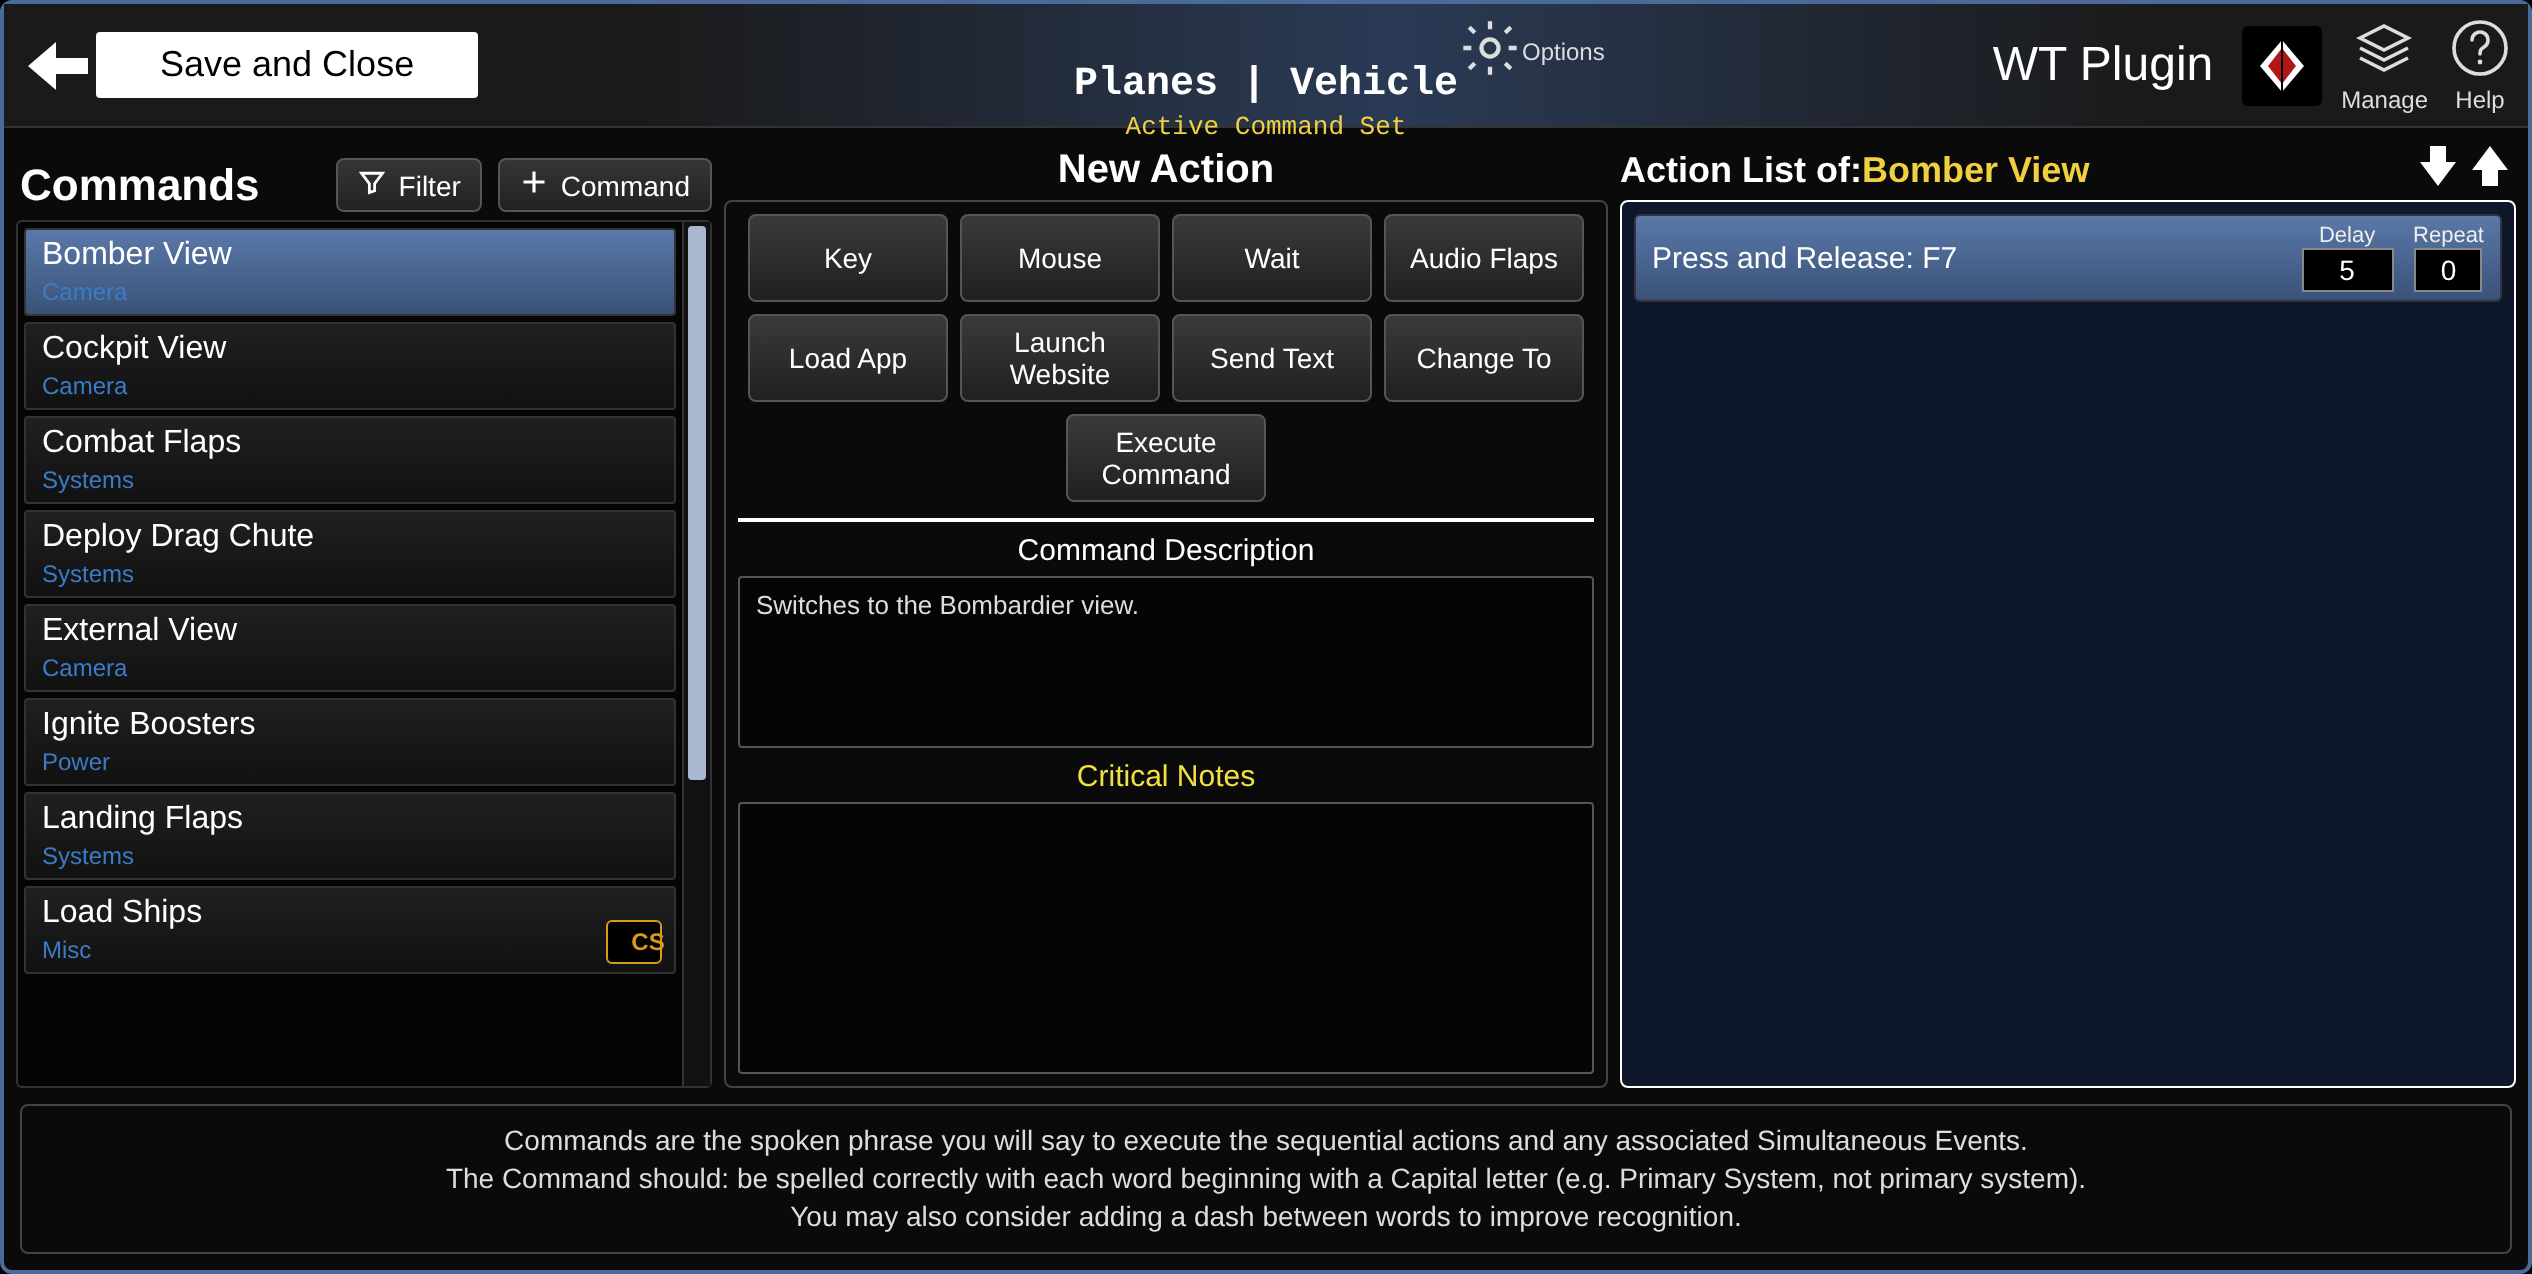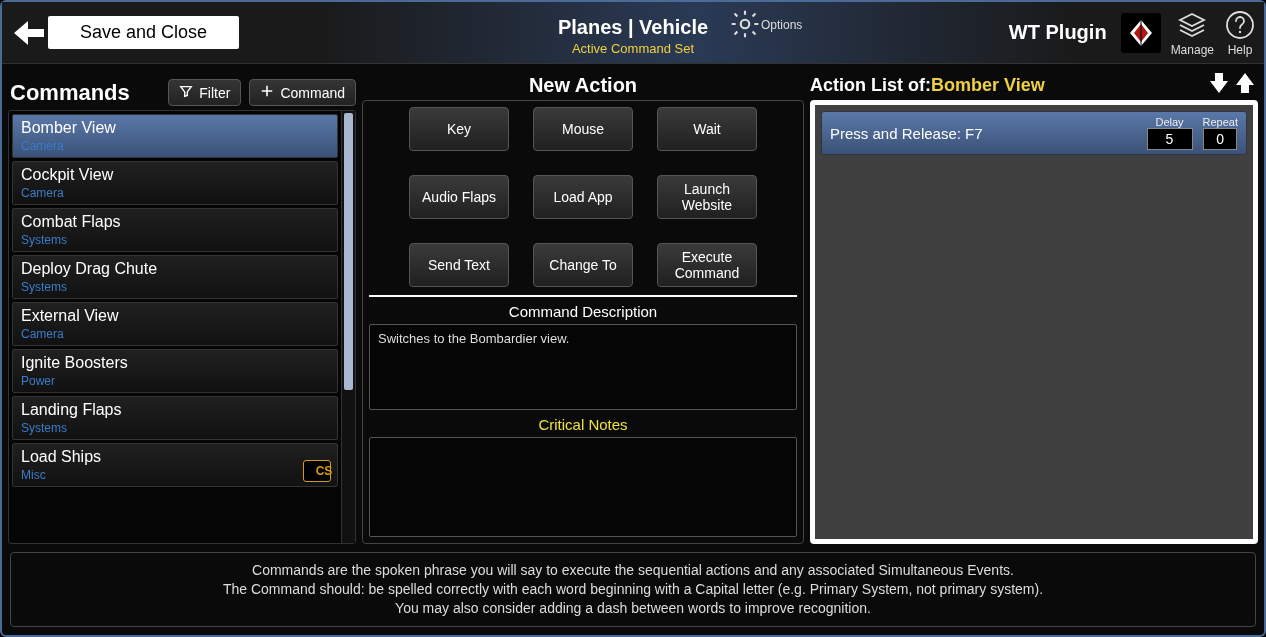--- a/index.html
+++ b/index.html
@@ -25,35 +25,35 @@
   }
   .back-arrow {
     width: 38px; height: 38px; display:flex; align-items:center; justify-content:center;
     cursor: pointer;
   }
   .save-close {
     background: #fff; color: #000; font-size: 18px; font-weight: 500;
     padding: 6px 32px; border-radius: 2px; cursor: pointer; user-select: none;
   }
   .center-title {
-    position: absolute; left: 50%; top: 8px; transform: translateX(-50%);
-    text-align: center; color: #fff;
+    position: absolute; left: 50%; top: 23px; transform: translateX(-50%);
+    text-align: center; color: #fff; font-family: Liberation Mono, monospace;
   }
   .center-title .main { font-size: 20px; font-weight: 700; }
   .center-title .sub { font-size: 13px; color: #f0d040; margin-top: -2px; }
   .options-block {
     position: absolute; left: calc(50% + 96px); top: 6px;
     display: flex; flex-direction: row; align-items: center; cursor: pointer;
   }
   .options-block .lbl { color: #ddd; font-size: 12px; margin-top: -2px; }
 
   .right-cluster {
     margin-left: auto; display: flex; align-items: center; gap: 10px;
   }
-  .plugin-name { color: #fff; font-size: 20px; font-weight: 700; margin-right: 4px; }
+  .plugin-name { color: #fff; font-size: 24px; font-weight: 400; margin-right: 4px; }
   .plugin-logo {
     width: 40px; height: 40px; background: #000; border-radius: 3px;
     display:flex; align-items:center; justify-content:center;
   }
   .top-icon { display:flex; flex-direction:column; align-items:center; cursor:pointer; }
   .top-icon .lbl { color:#ddd; font-size:12px; margin-top:-2px;}
 
   
   .main { flex:1; display:flex; gap:6px; padding: 6px 6px 4px 6px; min-height:0; }
   .col { display:flex; flex-direction:column; min-height:0; }
@@ -93,21 +93,21 @@
     border:1px solid #d89a1a; border-radius:3px;
     color:#d89a1a; font-size:12px; font-weight:700;
     display:flex; align-items:center; justify-content:center;padding-left:14px;
   }
   .scroll-track { width:14px; background:#111; border-left:1px solid #333; position:relative;}
   .scroll-thumb { position:absolute; left:2px; right:2px; top:2px; height:64%; background:#a9b8d0; border-radius:2px;}
 
   
   .mid-title { color:#fff; font-size:20px; font-weight:700; text-align:center; height:30px; line-height:30px;}
   .mid-panel { flex:1; border:1px solid #444; border-radius:4px; padding:6px; display:flex; flex-direction:column; min-height:0;}
-  .btn-grid { display:flex; flex-wrap:wrap; gap:24px; justify-content:center; padding-bottom:8px; border-bottom:2px solid #fff;}
+  .btn-grid { display:flex; flex-wrap:wrap; gap:6px; justify-content:center; padding-bottom:8px; border-bottom:2px solid #fff;}
   .actbtn {
     width:100px; height:44px;
     background: linear-gradient(#3a3a3a,#202020);
     border:1px solid #555; border-radius:4px;
     color:#fff; font-size:14px; display:flex; align-items:center; justify-content:center;
     text-align:center; cursor:pointer; line-height:1.15;
   }
   .section-label { text-align:center; font-size:15px; margin:6px 0 4px 0; }
   .section-label.white { color:#fff; }
   .section-label.yellow { color:#f0e040; }
@@ -118,22 +118,22 @@
   }
   .textbox.tall { flex:1; min-height:90px; }
 
   
   .right-header { display:flex; align-items:center; height:30px; gap:0;}
   .right-header .t1 { color:#fff; font-size:18px; font-weight:700; }
   .right-header .t2 { color:#f0d040; font-size:18px; font-weight:700; }
   .right-header .spacer { flex:1; }
   .arrow-btn { cursor:pointer; padding:0 2px;}
   .right-panel {
-    flex:1; border:5px solid #ffffff; border-radius:4px; padding:6px;
-    display:flex; flex-direction:column; min-height:0; background:#404040;
+    flex:1; border:1px solid #ffffff; border-radius:4px; padding:6px;
+    display:flex; flex-direction:column; min-height:0; background:#0f172a;
   }
   .action-row {
     background: linear-gradient(#5a78a8,#3a5278);
     border:1px solid #334; border-radius:3px;
     display:flex; align-items:center; padding:4px 8px; gap:10px;
     color:#fff; font-size:15px;
   }
   .action-row .label { flex:1; }
   .mini-col { display:flex; flex-direction:column; align-items:center; }
   .mini-col .hdr { font-size:11px; color:#eee; }

